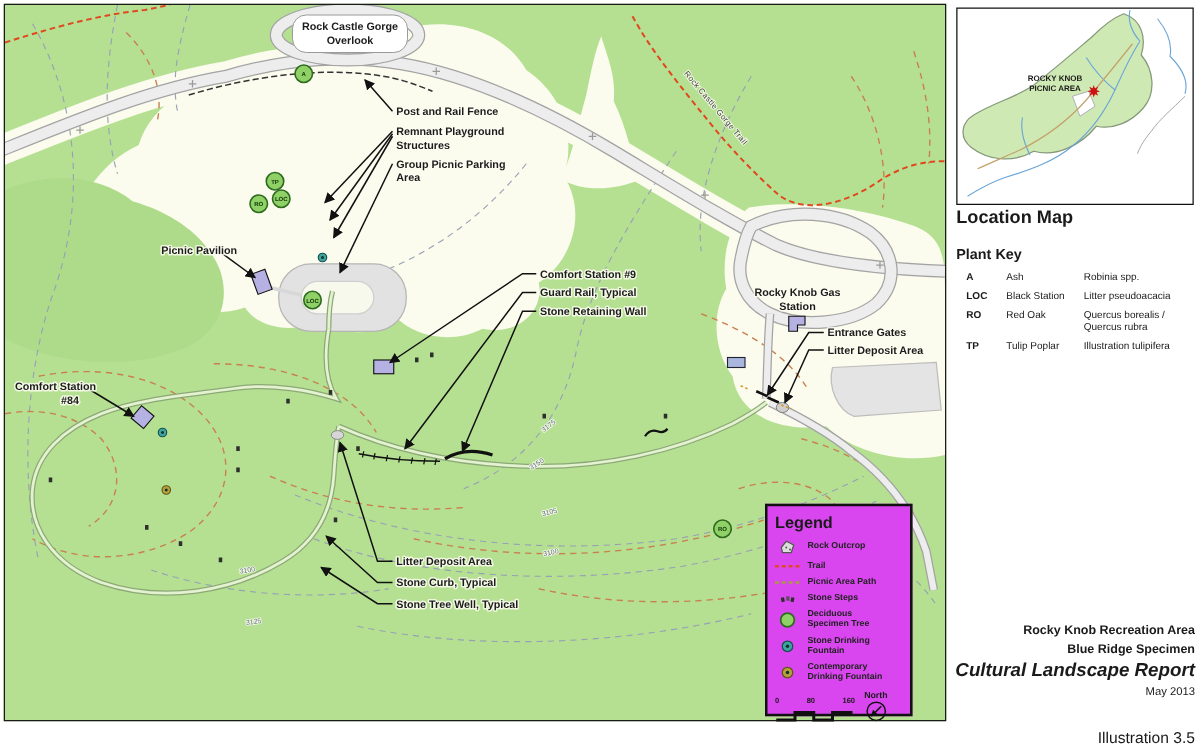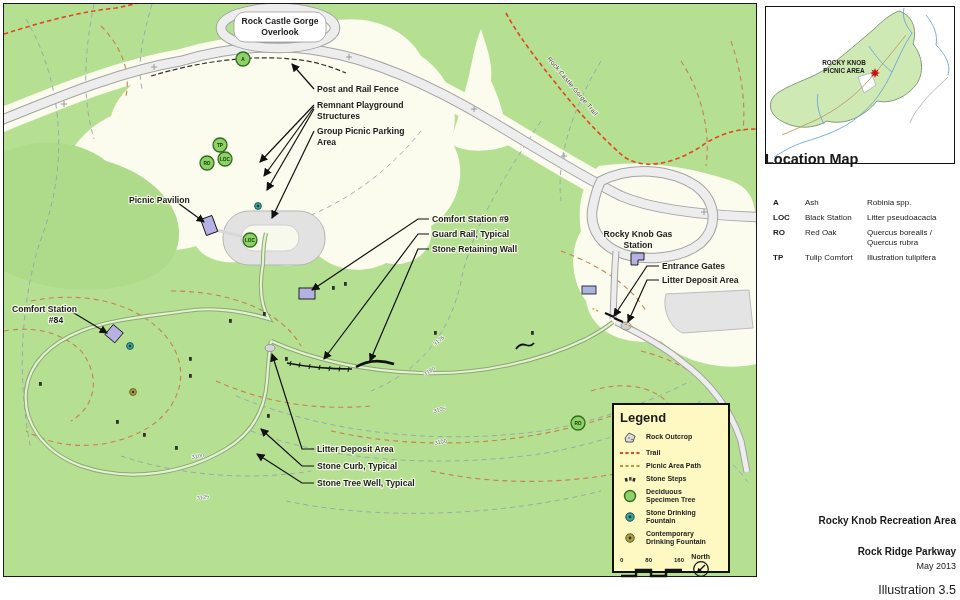--- a/index.html
+++ b/index.html
@@ -16,41 +16,41 @@
   .pathfill{stroke:#e3f2cf;stroke-width:2.2;fill:none;}
   .roadcase{stroke:#a3a3a3;stroke-width:10.5;fill:none;}
   .roadfill{stroke:#ededed;stroke-width:8.5;fill:none;}
   .roadcase2{stroke:#a3a3a3;stroke-width:7;fill:none;}
   .roadfill2{stroke:#ededed;stroke-width:5;fill:none;}
   .fteal{fill:#3fa49e;stroke:#14514e;stroke-width:.9;}
   .folive{fill:#b5a13c;stroke:#5f5417;stroke-width:.9;}
   .fdot{fill:#11322f;}
   .bldg{fill:#b6b1e3;stroke:#111;stroke-width:.9;}
   
-  .legend{left:612px;top:403px;width:118px;height:170px;background:#fef9c3;border:2px solid #111;box-sizing:border-box;padding:5px 18px 4px 6px;}
+  .legend{left:612px;top:403px;width:118px;height:170px;background:#d946ef;border:2px solid #111;box-sizing:border-box;padding:5px 18px 4px 6px;}
   .legend-title{font-size:13px;font-weight:bold;}
   .legend-item{display:flex;align-items:center;gap:6px;margin-top:5px;}
   .licon{width:20px;min-width:20px;display:flex;justify-content:center;align-items:center;}
   .llabel{font-size:7px;font-weight:bold;color:#222;line-height:1.15;}
   .legend-bottom{display:flex;justify-content:space-between;align-items:flex-end;margin-top:7px;}
   .scale-wrap{width:64px;}
   .scale-ticks{display:flex;justify-content:space-between;font-size:6px;font-weight:bold;margin-bottom:1px;}
   .north-wrap{text-align:center;}
   .north-text{font-size:7px;font-weight:bold;display:block;}
   
   .locmap{left:765px;top:6px;width:190px;height:158px;border:1.6px solid #111;box-sizing:border-box;background:#fff;}
-  .locmap-caption{left:765px;top:151px;font-size:14.5px;font-weight:bold;}
+  .locmap-caption{left:765px;top:166px;font-size:14.5px;font-weight:bold;}
   .plantkey{left:765px;top:198px;width:192px;}
   .pk-title{font-size:11.5px;font-weight:bold;margin-bottom:7px;}
   .pkrow{display:grid;grid-template-columns:32px 62px 1fr;font-size:8px;margin:0 0 5px 8px;line-height:1.25;}
   .pk-code{font-weight:bold;}
   .pk-sci{white-space:pre-line;}
   .titleblock{right:4px;top:496px;text-align:right;}
   .tb-title{font-size:17px;font-weight:bold;text-decoration:underline;text-decoration-thickness:2px;text-underline-offset:2px;}
-  .tb-sub{font-size:10px;font-weight:bold;line-height:1.2;margin-top:19px;}
+  .tb-sub{font-size:10px;font-weight:bold;line-height:1.2;margin-top:3px;}
   .tb-report{font-size:15px;font-weight:bold;font-style:italic;margin-top:2px;}
   .tb-date{font-size:9px;font-weight:normal;margin-top:3px;}
   .illustration{right:4px;top:583px;font-size:12.5px;font-weight:normal;}
   .footer-title{left:4px;top:580px;font-size:13.5px;font-weight:bold;margin-top:36px;}
 </style>
 </head>
 <body>
 
 <div class="abs map-panel">
 <svg width="752" height="572" viewBox="0 0 752 572">
@@ -373,43 +373,45 @@
       <path transform="translate(109,66)" d="M0,-5 L1.3,-1.3 L5,0 L1.3,1.3 L0,5 L-1.3,1.3 L-5,0 L-1.3,-1.3 Z"></path>
       <path transform="translate(109,66) rotate(45)" d="M0,-5 L1.3,-1.3 L5,0 L1.3,1.3 L0,5 L-1.3,1.3 L-5,0 L-1.3,-1.3 Z"></path>
     </g>
     <text x="78" y="58" text-anchor="middle" font-size="6.4" font-weight="bold" fill="#1a1a1a">ROCKY KNOB</text>
     <text x="78" y="66" text-anchor="middle" font-size="6.4" font-weight="bold" fill="#1a1a1a">PICNIC AREA</text>
   </svg>
 </div>
 <div class="abs locmap-caption">Location Map</div>
 
 <div class="abs plantkey">
+  <div class="pk-title">Plant Key</div>
   <div class="pkrow">
     <span class="pk-code">A</span>
     <span class="pk-common">Ash</span>
     <span class="pk-sci">Robinia spp.</span>
   </div>
   <div class="pkrow">
     <span class="pk-code">LOC</span>
     <span class="pk-common">Black Station</span>
     <span class="pk-sci">Litter pseudoacacia</span>
   </div>
   <div class="pkrow">
     <span class="pk-code">RO</span>
     <span class="pk-common">Red Oak</span>
     <span class="pk-sci">Quercus borealis /
 Quercus rubra</span>
   </div>
   <div class="pkrow">
     <span class="pk-code">TP</span>
-    <span class="pk-common">Tulip Comfort</span>
+    <span class="pk-common">Tulip Poplar</span>
     <span class="pk-sci">Illustration tulipifera</span>
   </div>
 </div>
 
 <div class="abs titleblock">
   <div class="tb-sub">Rocky Knob Recreation Area</div>
-  <div class="tb-sub">Rock Ridge Parkway</div>
+  <div class="tb-sub">Blue Ridge Specimen</div>
+  <div class="tb-report">Cultural Landscape Report</div>
   <div class="tb-date">May 2013</div>
 </div>
 
 <div class="abs footer-title">Rocky Knob Picnic Area</div>
 <div class="abs illustration">Illustration 3.5</div>
 
 </body></html>

